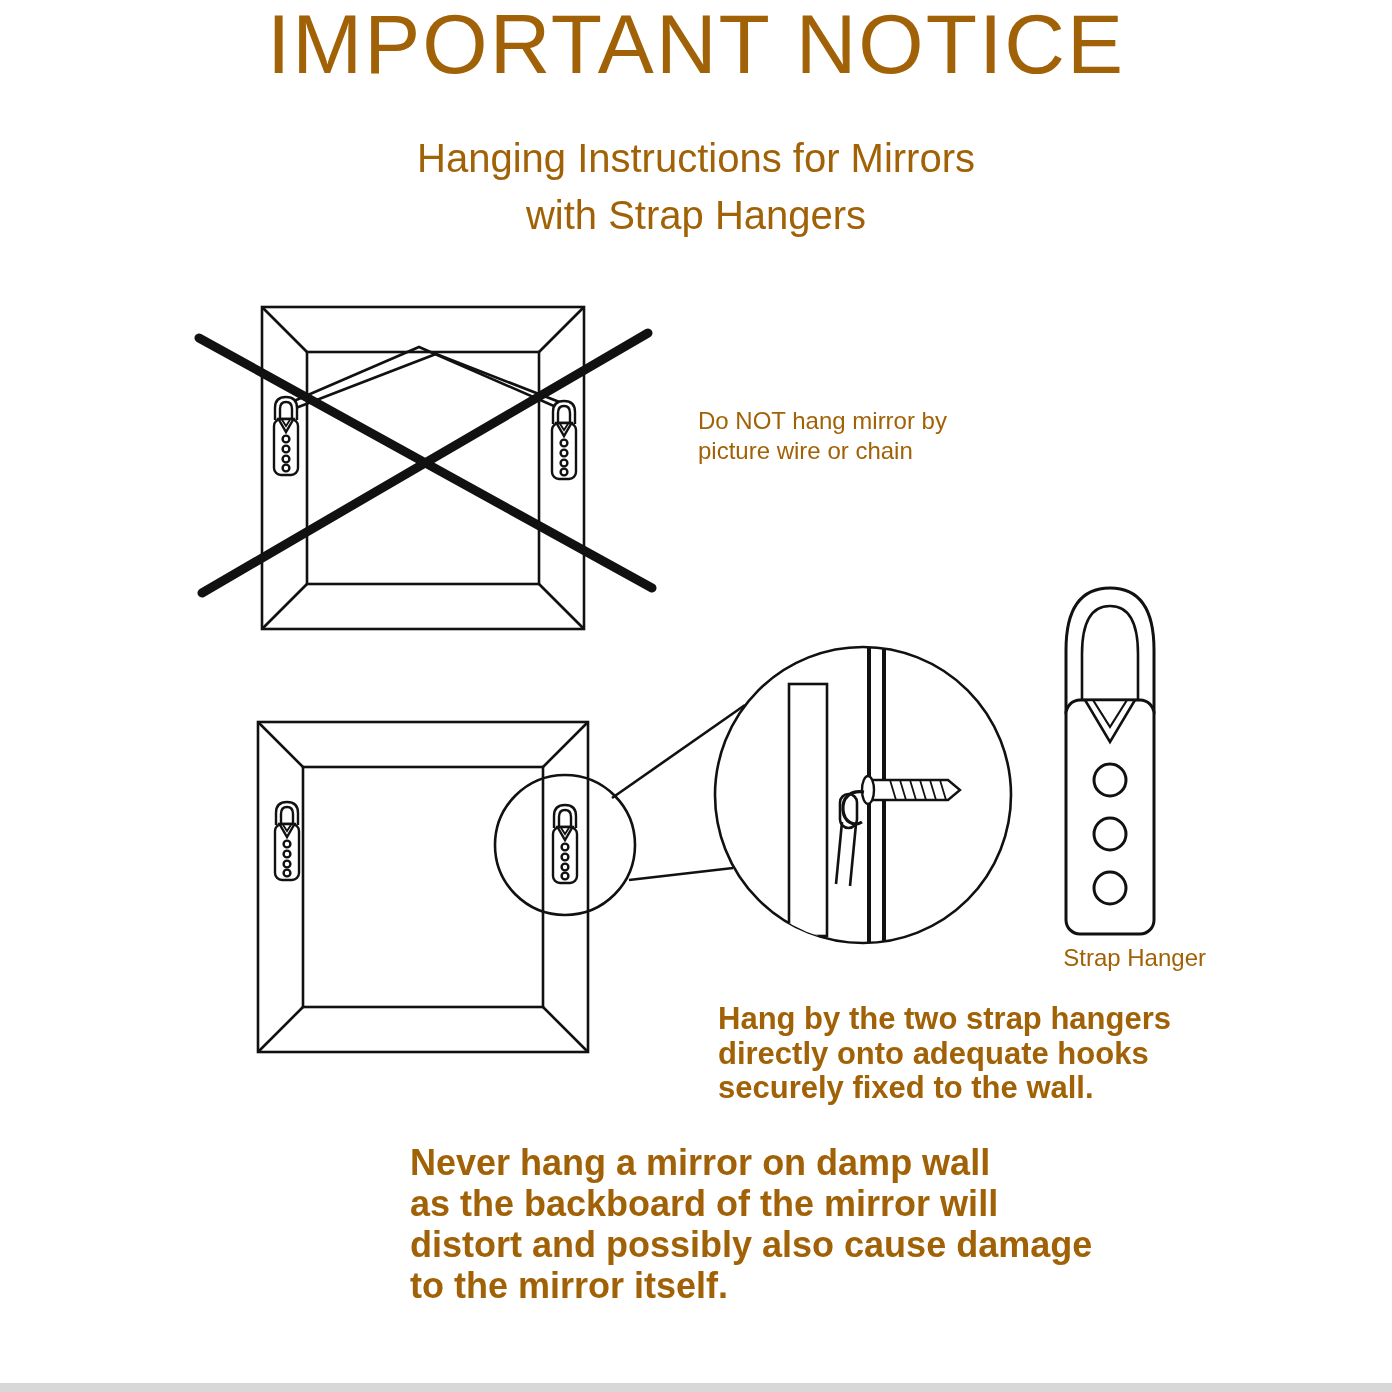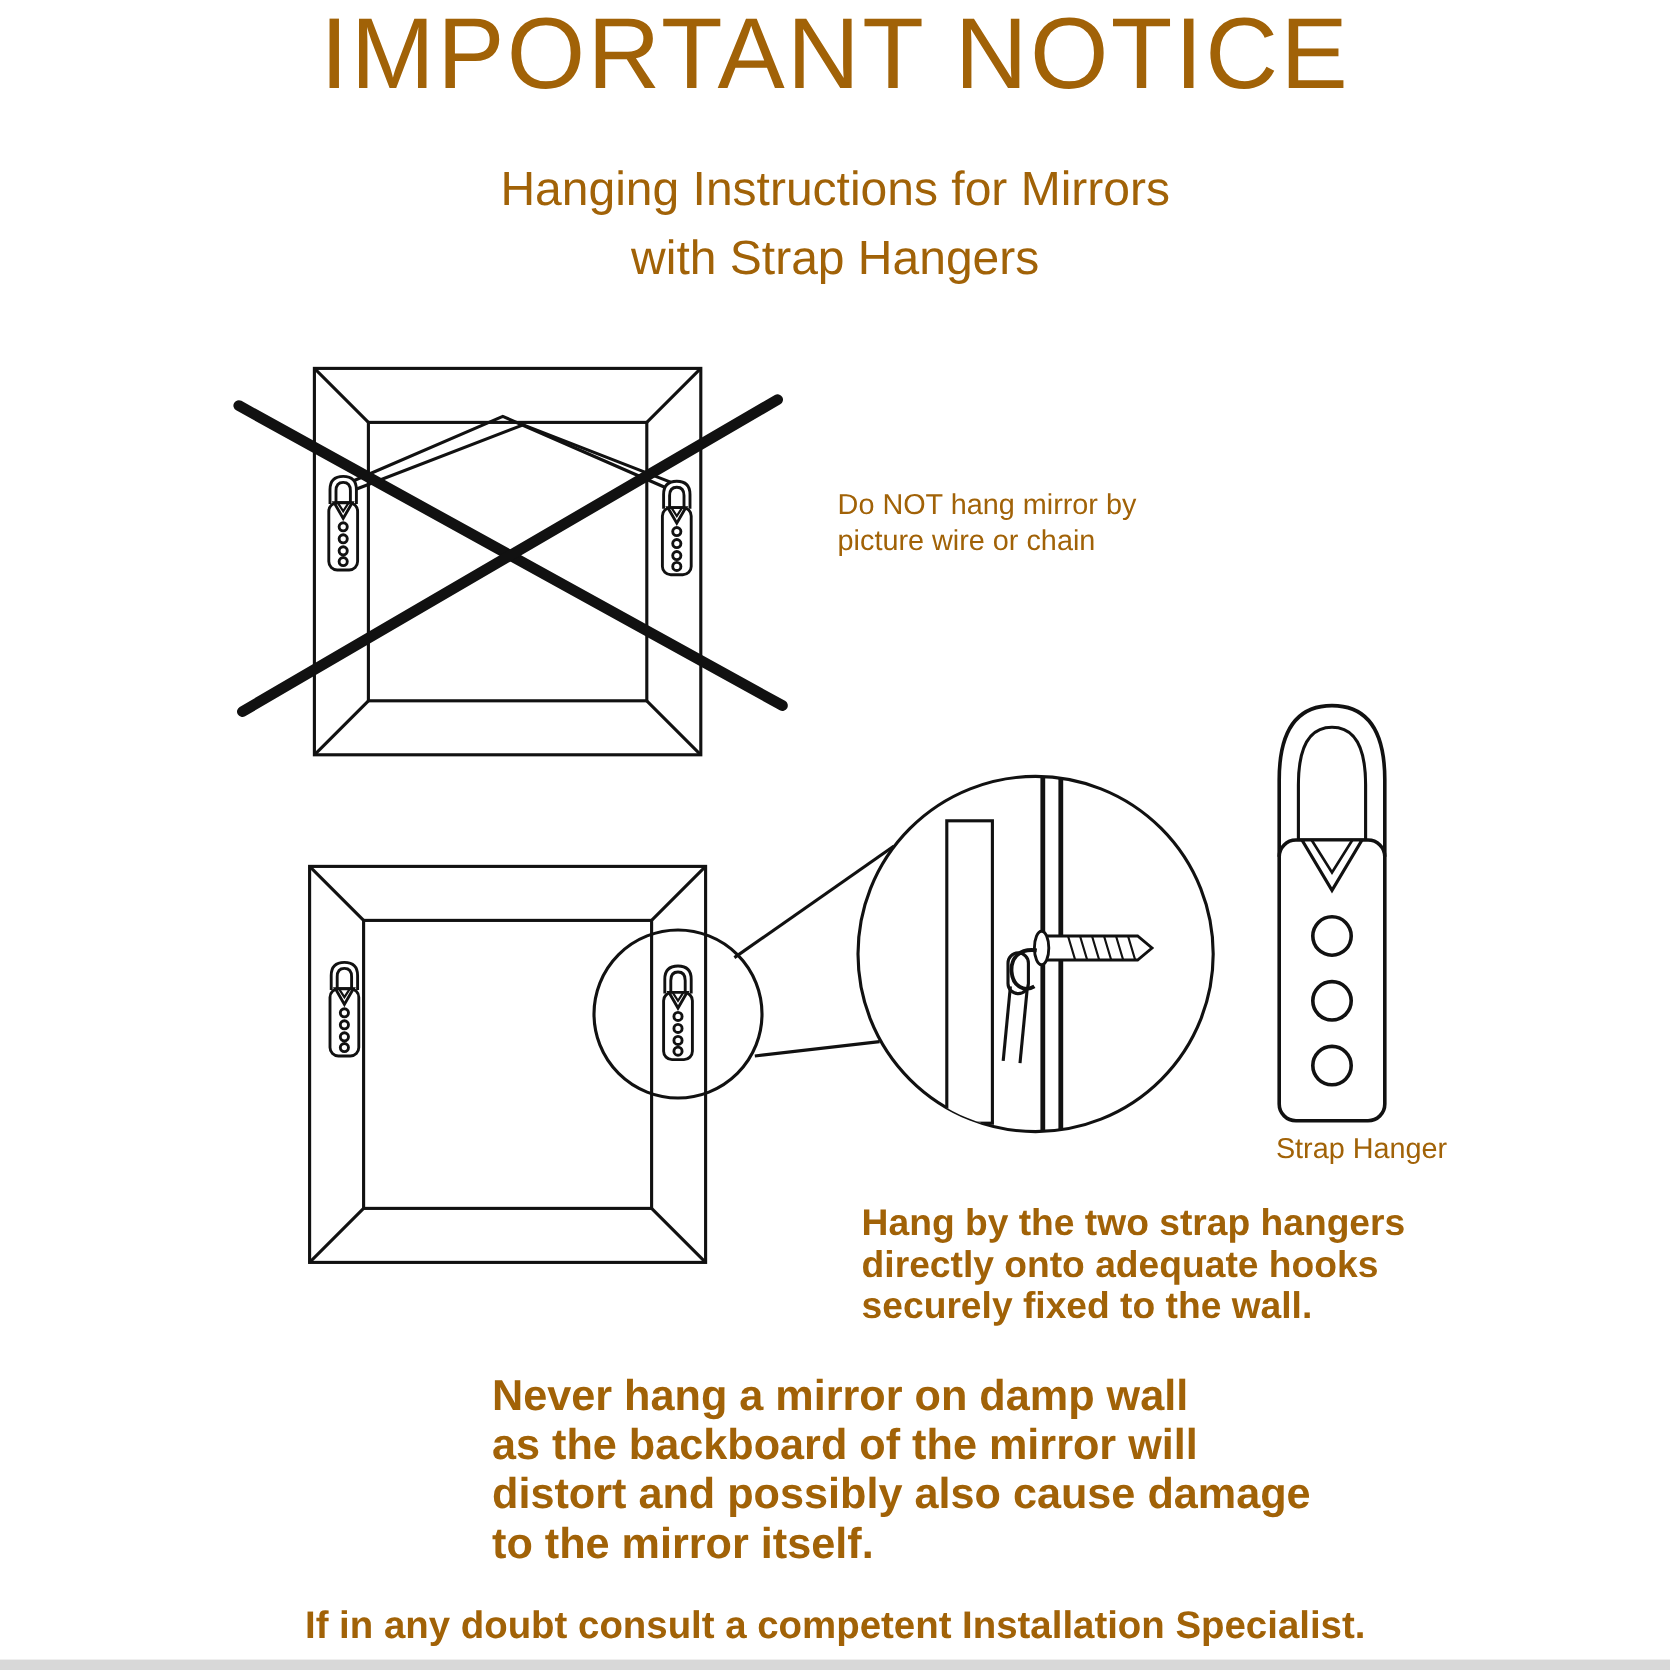--- a/index.html
+++ b/index.html
@@ -166,16 +166,15 @@
   <div class="txt wire-note">Do NOT hang mirror by
 picture wire or chain</div>
   <div class="txt strap-label">Strap Hanger</div>
   <div class="txt hang-note">Hang by the two strap hangers
 directly onto adequate hooks
 securely fixed to the wall.</div>
   <div class="txt damp-note">Never hang a mirror on damp wall
 as the backboard of the mirror will
 distort and possibly also cause damage
 to the mirror itself.</div>
-  <div class="txt footer-note">If in any doubt consult a competent Installation Specialist.</div>
   <div class="bottom-bar"></div>
 
 </div>
 
 </body></html>

